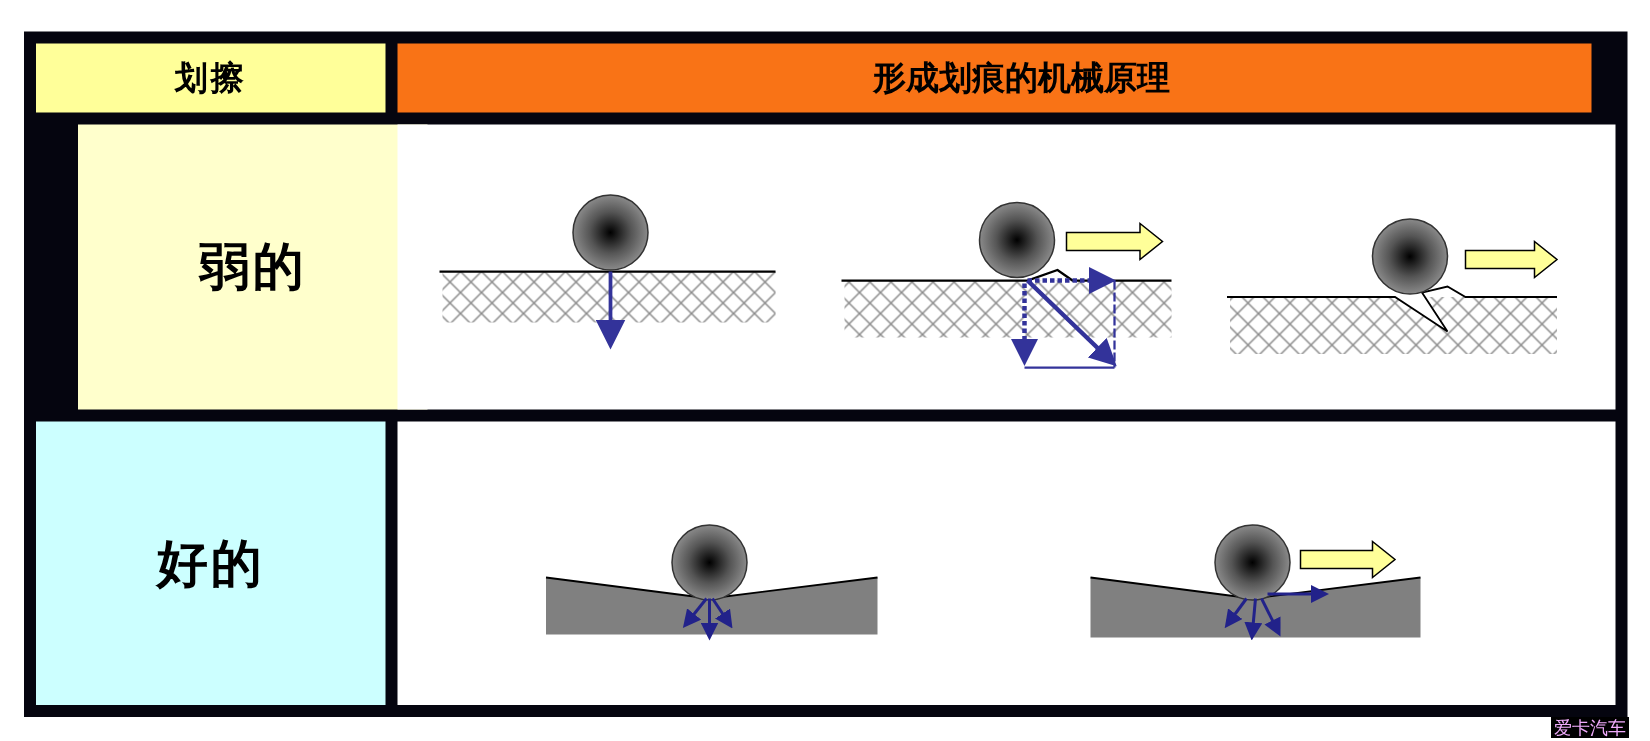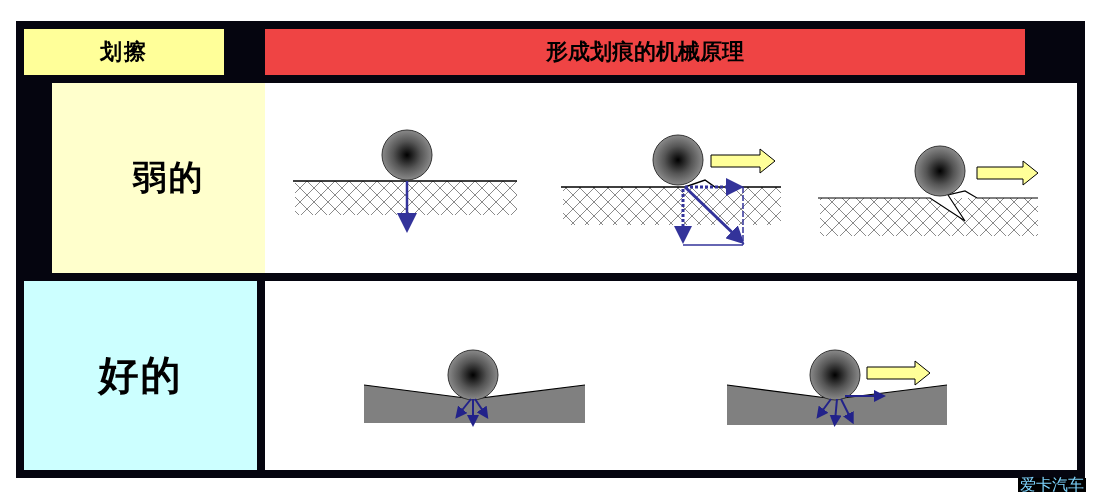--- a/index.html
+++ b/index.html
@@ -2,29 +2,29 @@
 <html><head>
 <meta charset="utf-8">
 <style>
   html, body { margin: 0; padding: 0; }
   body {
     width: 1100px; height: 494px; background: #ffffff; position: relative; overflow: hidden;
     font-family: "DejaVu Sans", "Liberation Sans", sans-serif;
   }
   .tbl { position: absolute; left: 16px; top: 21px; width: 1069px; height: 457px; background: #05050f; }
   .cell { position: absolute; display: flex; align-items: center; justify-content: center; color: #000; font-weight: bold; }
-  .hdr-left { left: 8px; top: 8px; width: 200px; height: 46px; background: #ffff99; font-size: 22px; }
-  .hdr-right { left: 249px; top: 8px; width: 760px; height: 46px; background: #ef4444; font-size: 22px; }
+  .hdr-left { left: 8px; top: 8px; width: 233px; height: 46px; background: #ffff99; font-size: 22px; }
+  .hdr-right { left: 249px; top: 8px; width: 760px; height: 46px; background: #f97316; font-size: 22px; padding-left: 36px; }
   .weak-label { left: 8px; top: 62px; width: 233px; height: 190px; background: #ffffcc; font-size: 34px; margin-left: 28px; }
   .weak-diag { left: 249px; top: 62px; width: 812px; height: 190px; background: #ffffff; }
-  .good-label { left: 8px; top: 260px; width: 233px; height: 189px; background: #ccffff; font-size: 40px; }
+  .good-label { left: 8px; top: 260px; width: 233px; height: 189px; background: #ccffff; font-size: 34px; }
   .good-diag { left: 249px; top: 260px; width: 812px; height: 189px; background: #ffffff; }
   .label-text { letter-spacing: 2px; }
   svg.fig { position: absolute; left: 0; top: 0; }
-  .watermark { position: absolute; right: 14px; bottom: 2px; font-size: 16px; color: #7dd3fc; background: #000; padding: 0 2px; line-height: 14px; }
+  .watermark { position: absolute; right: 14px; bottom: 2px; font-size: 12px; color: #f0abfc; background: #000; padding: 0 2px; line-height: 14px; }
 </style>
 </head>
 <body>
 
 <div class="tbl">
   <div class="cell hdr-left">
     <span class="label-text">划擦</span>
   </div>
   <div class="cell hdr-right">
     <span>形成划痕的机械原理</span>

